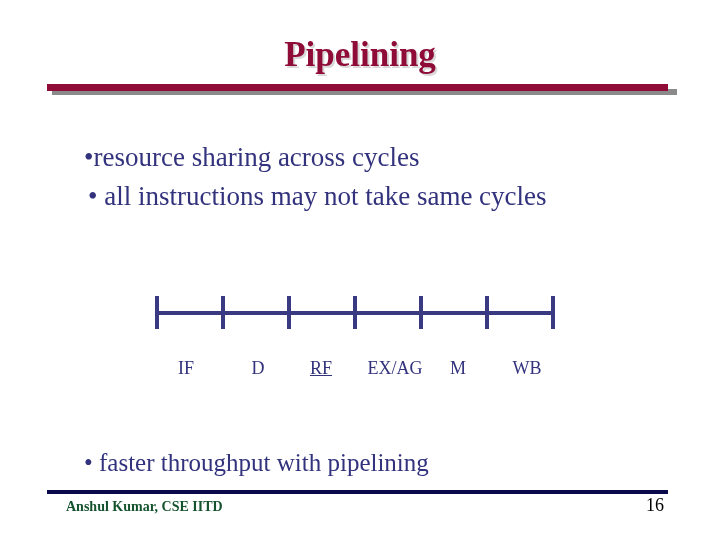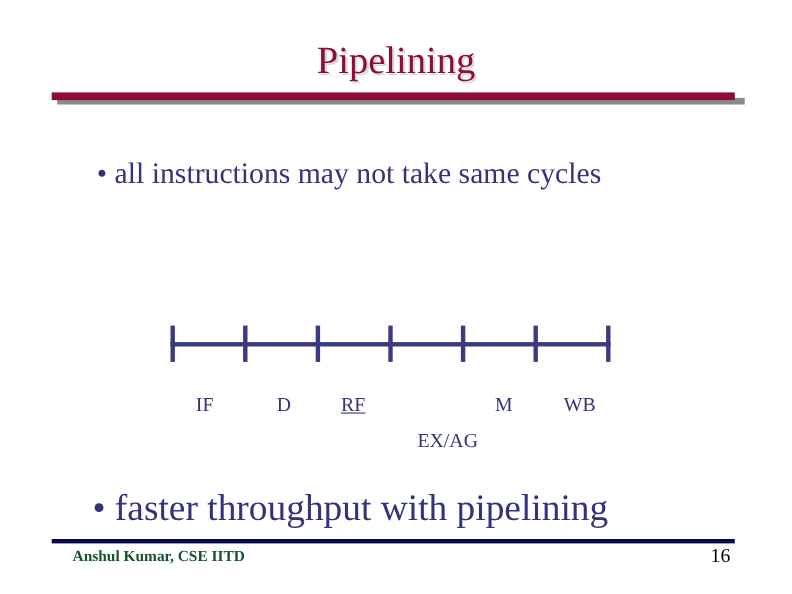--- a/index.html
+++ b/index.html
@@ -19,21 +19,21 @@
 
   
   #slide-title {
     position: absolute;
     left: 0;
     top: 34px;
     width: 720px;
     text-align: center;
     font-family: "Liberation Serif", "DejaVu Serif", serif;
     font-size: 35px;
-    font-weight: normal;
+    font-weight: bold;
     color: #8f0c38;
     letter-spacing: 0px;
     text-shadow: 2px 2px 0px #d8d8d8;
     line-height: 42px;
     white-space: nowrap;
   }
 
   
   #title-rule-shadow {
     position: absolute;
@@ -112,21 +112,21 @@
     white-space: nowrap;
     line-height: 26px;
   }
 
   
   #closing-line {
     position: absolute;
     left: 84px;
     top: 447px;
     color: #32327d;
-    font-size: 34px;
+    font-size: 25px;
     line-height: 32px;
     white-space: nowrap;
   }
 
   
   #footer-rule {
     position: absolute;
     left: 47px;
     top: 490px;
     width: 621px;
@@ -157,39 +157,40 @@
 </style>
 </head>
 <body>
 
 <div id="slide-title">Pipelining</div>
 
 <div id="title-rule-shadow"></div>
 <div id="title-rule"></div>
 
 <div id="body-text">
+  <span class="body-line indent-2">•resource sharing across cycles</span>
   <span class="body-line indent-3">• all instructions may not take same cycles</span>
 </div>
 
 <div id="timeline">
   <div id="timeline-axis"></div>
   <div class="timeline-tick" style="left: 0px;"></div>
   <div class="timeline-tick" style="left: 66px;"></div>
   <div class="timeline-tick" style="left: 132px;"></div>
   <div class="timeline-tick" style="left: 198px;"></div>
   <div class="timeline-tick" style="left: 264px;"></div>
   <div class="timeline-tick" style="left: 330px;"></div>
   <div class="timeline-tick" style="left: 396px;"></div>
 </div>
 
 <div id="stage-labels">
   <span class="stage-label" style="left: 31px; transform: translateX(-50%);">IF</span>
   <span class="stage-label" style="left: 103px; transform: translateX(-50%);">D</span>
   <span class="stage-label" style="left: 166px; transform: translateX(-50%); text-decoration: underline;">RF</span>
-  <span class="stage-label" style="left: 252px; transform: translateX(-50%); margin-top: 32px;">EX/AG</span>
+  <span class="stage-label" style="left: 240px; transform: translateX(-50%);">EX/AG</span>
   <span class="stage-label" style="left: 303px; transform: translateX(-50%);">M</span>
   <span class="stage-label" style="left: 372px; transform: translateX(-50%);">WB</span>
 </div>
 
 <div id="closing-line">• faster throughput with pipelining</div>
 
 <div id="footer-rule"></div>
 <div id="footer-author">Anshul Kumar, CSE IITD</div>
 <div id="footer-page-number">16</div>
 

